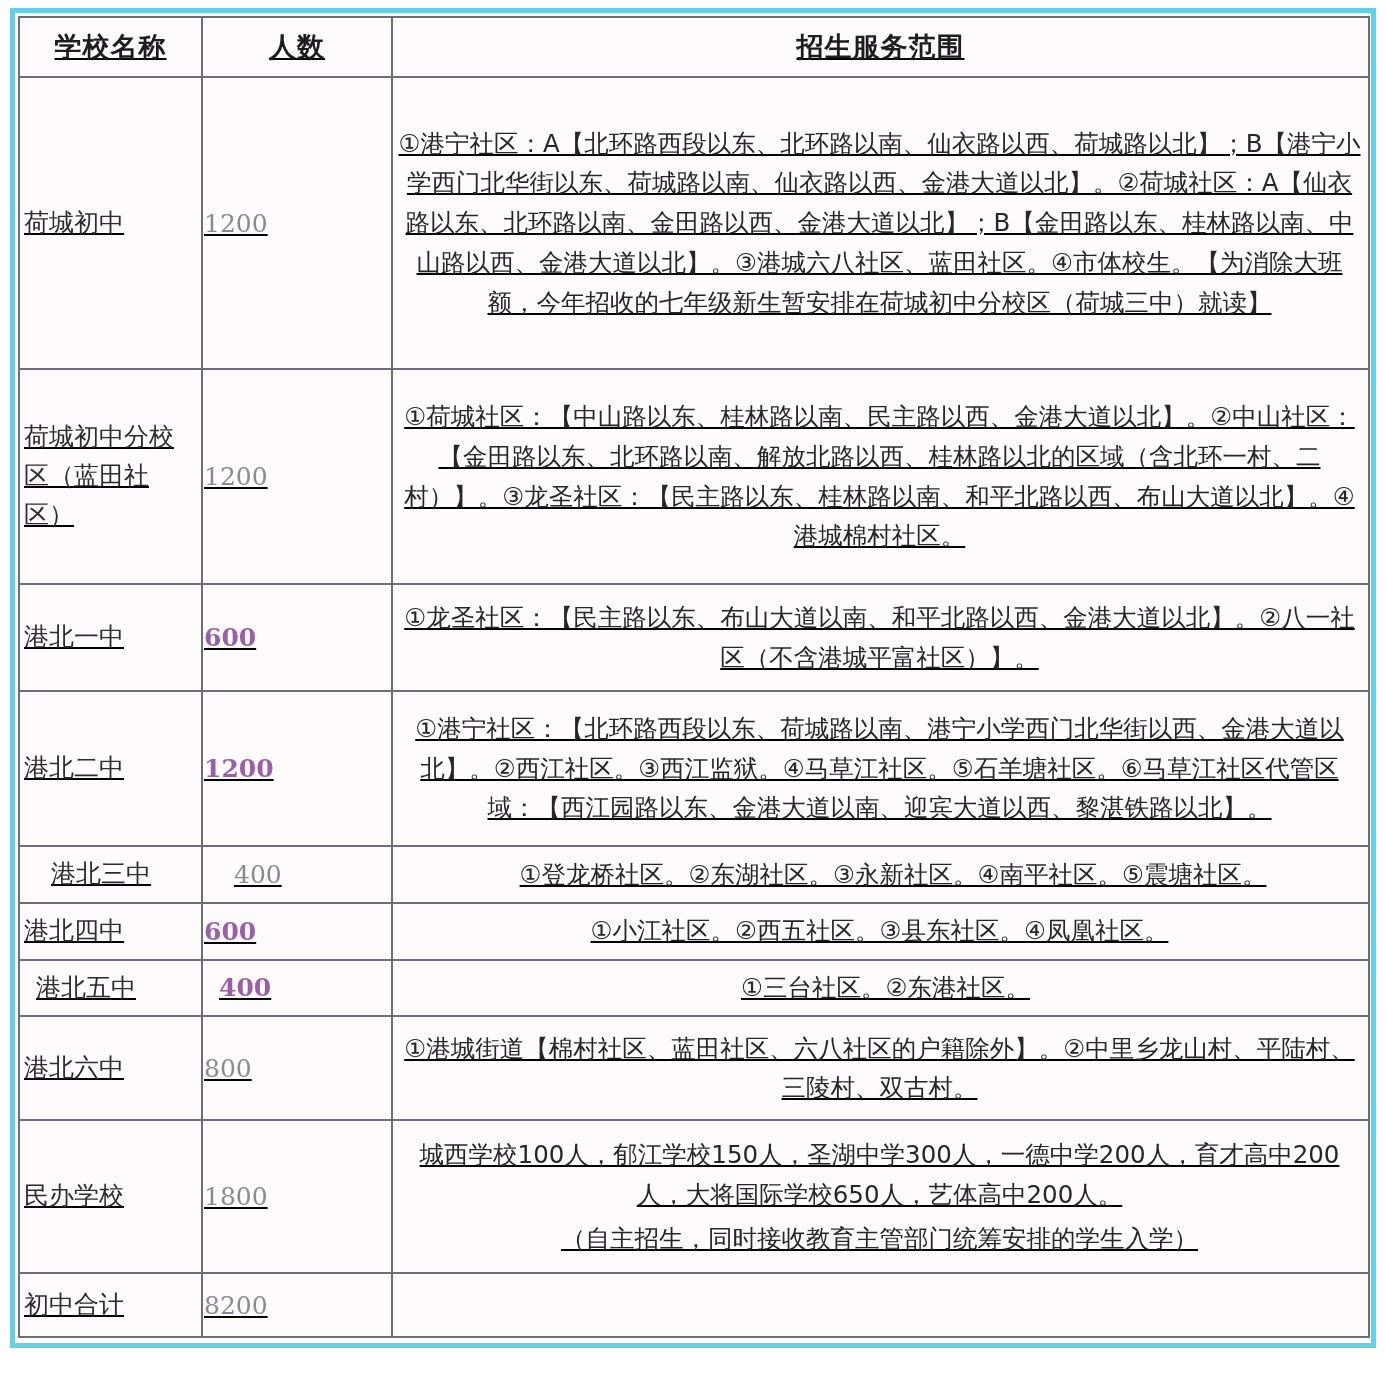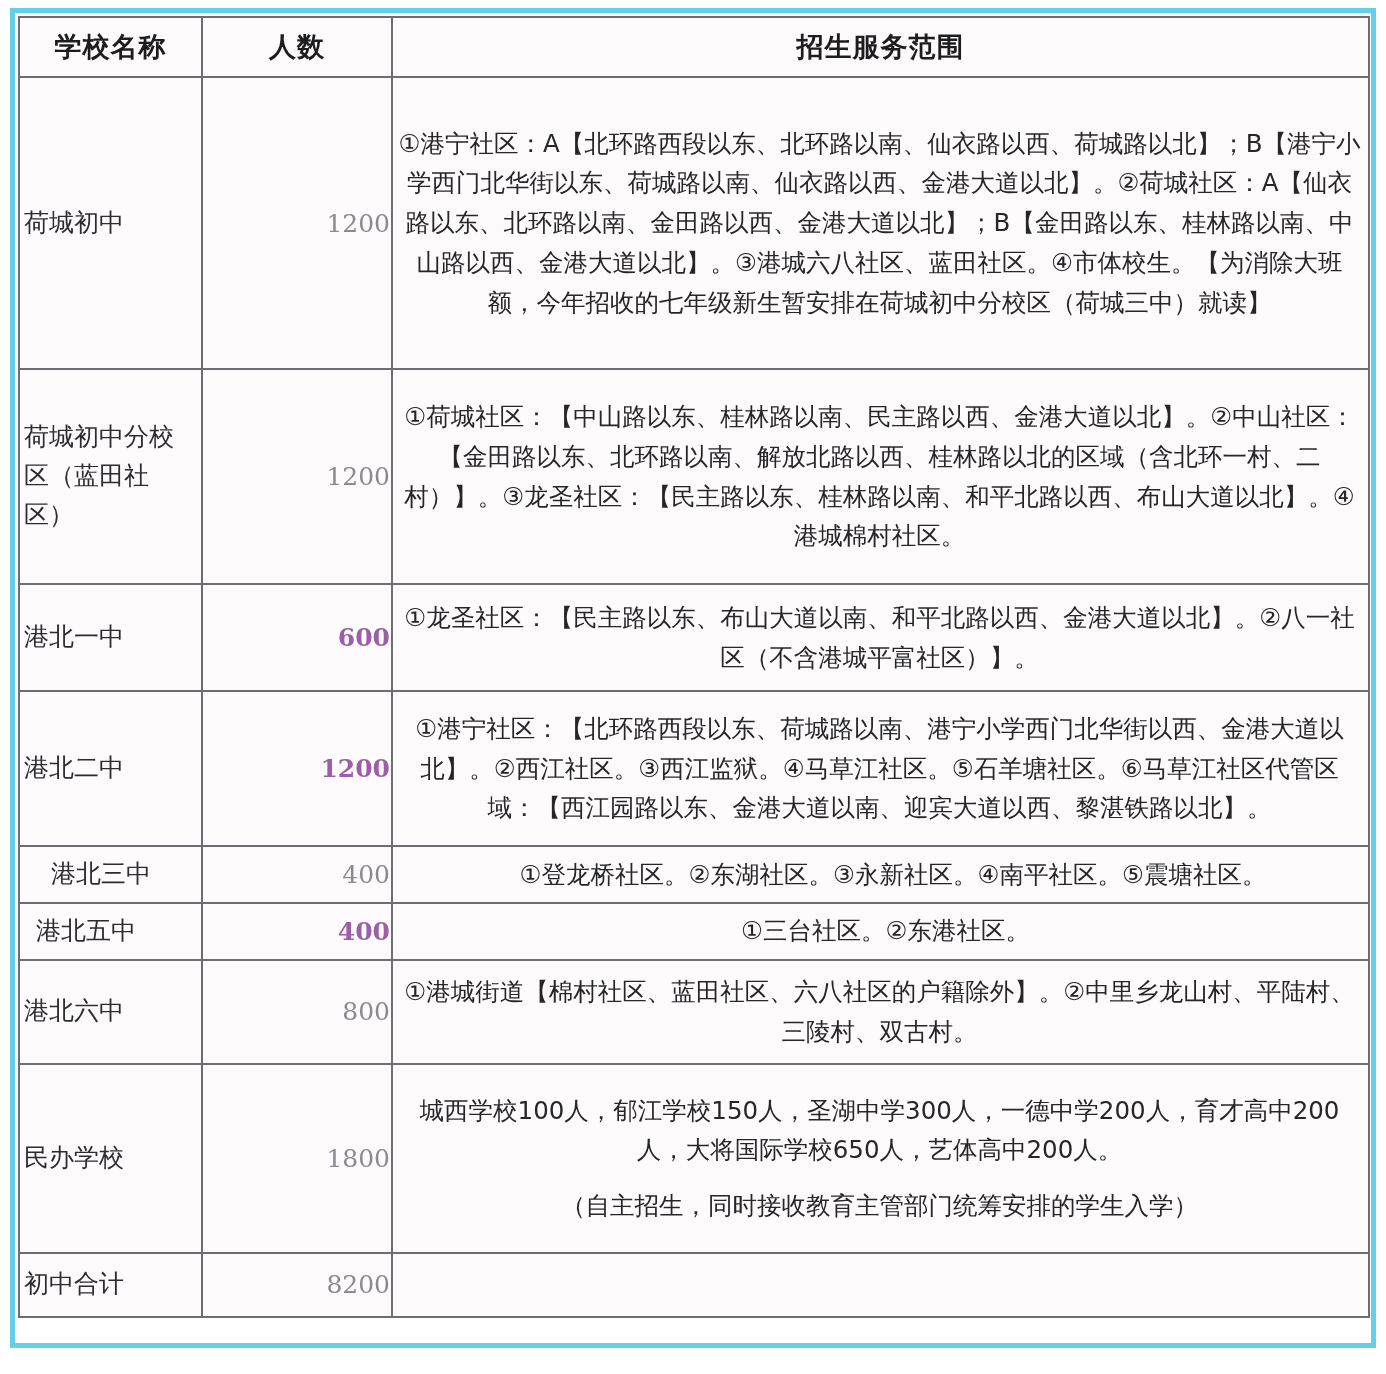--- a/index.html
+++ b/index.html
@@ -40,20 +40,21 @@
     top: 16px;
     width: 1350px;
     box-sizing: border-box;
   }
 
   table.sheet {
     border-collapse: collapse;
     width: 1350px;
     table-layout: fixed;
     background: #f9a8d4;
+    text-decoration: underline;
   }
 
   table.sheet td, table.sheet th {
     border: 2px solid #6d6d73;
     background: #fdfbfc;
     vertical-align: middle;
     box-sizing: border-box;
   }
 
   col.c-name { width: 183px; }
@@ -74,41 +75,41 @@
   .cell-name {
     text-align: left;
     font-size: 25px;
     color: #2b2b30;
     line-height: 1.55;
     padding: 8px 4px;
     font-family: "DejaVu Sans", "Liberation Sans", sans-serif;
   }
 
   .cell-num {
-    text-align: right;
+    text-align: left;
     font-size: 25px;
     color: #8a8a90;
     font-family: "DejaVu Serif", "Liberation Serif", serif;
   }
   .cell-num.accent {
     color: #9b5fa8;
     font-weight: bold;
   }
 
   .cell-range {
     text-align: center;
     font-size: 24.5px;
     line-height: 1.62;
     color: #262629;
     padding: 10px 6px 10px 4px;
     font-family: "DejaVu Sans", "Liberation Sans", sans-serif;
     word-break: break-all;
   }
 
-  .cell-range p { margin: 16px; }
+  .cell-range p { margin: 4px; }
 
   
   tr.r-hecheng td { height: 292px; }
   tr.r-fenxiao td { height: 215px; }
   tr.r-gb1 td { height: 107px; }
   tr.r-gb2 td { height: 155px; }
   tr.r-gb3 td { height: 52px; padding-left: 31px; }
   tr.r-gb4 td { height: 50px; }
   tr.r-gb5 td { height: 50px; padding-left: 16px; }
   tr.r-gb6 td { height: 104px; }
@@ -183,20 +184,25 @@
         <tr class="r-gb2">
           <td class="cell-name">港北二中</td>
           <td class="cell-num accent">1200</td>
           <td class="cell-range">①港宁社区：【北环路西段以东、荷城路以南、港宁小学西门北华街以西、金港大道以北】。②西江社区。③西江监狱。④马草江社区。⑤石羊塘社区。⑥马草江社区代管区域：【西江园路以东、金港大道以南、迎宾大道以西、黎湛铁路以北】。</td>
         </tr>
         <tr class="r-gb3">
           <td class="cell-name">港北三中</td>
           <td class="cell-num">400</td>
           <td class="cell-range">①登龙桥社区。②东湖社区。③永新社区。④南平社区。⑤震塘社区。</td>
         </tr>
+        <tr class="r-gb4">
+          <td class="cell-name">港北四中</td>
+          <td class="cell-num accent">600</td>
+          <td class="cell-range">①小江社区。②西五社区。③县东社区。④凤凰社区。</td>
+        </tr>
         <tr class="r-gb5">
           <td class="cell-name">港北五中</td>
           <td class="cell-num accent">400</td>
           <td class="cell-range">①三台社区。②东港社区。</td>
         </tr>
         <tr class="r-gb6">
           <td class="cell-name">港北六中</td>
           <td class="cell-num">800</td>
           <td class="cell-range">①港城街道【棉村社区、蓝田社区、六八社区的户籍除外】。②中里乡龙山村、平陆村、三陵村、双古村。</td>
         </tr>

